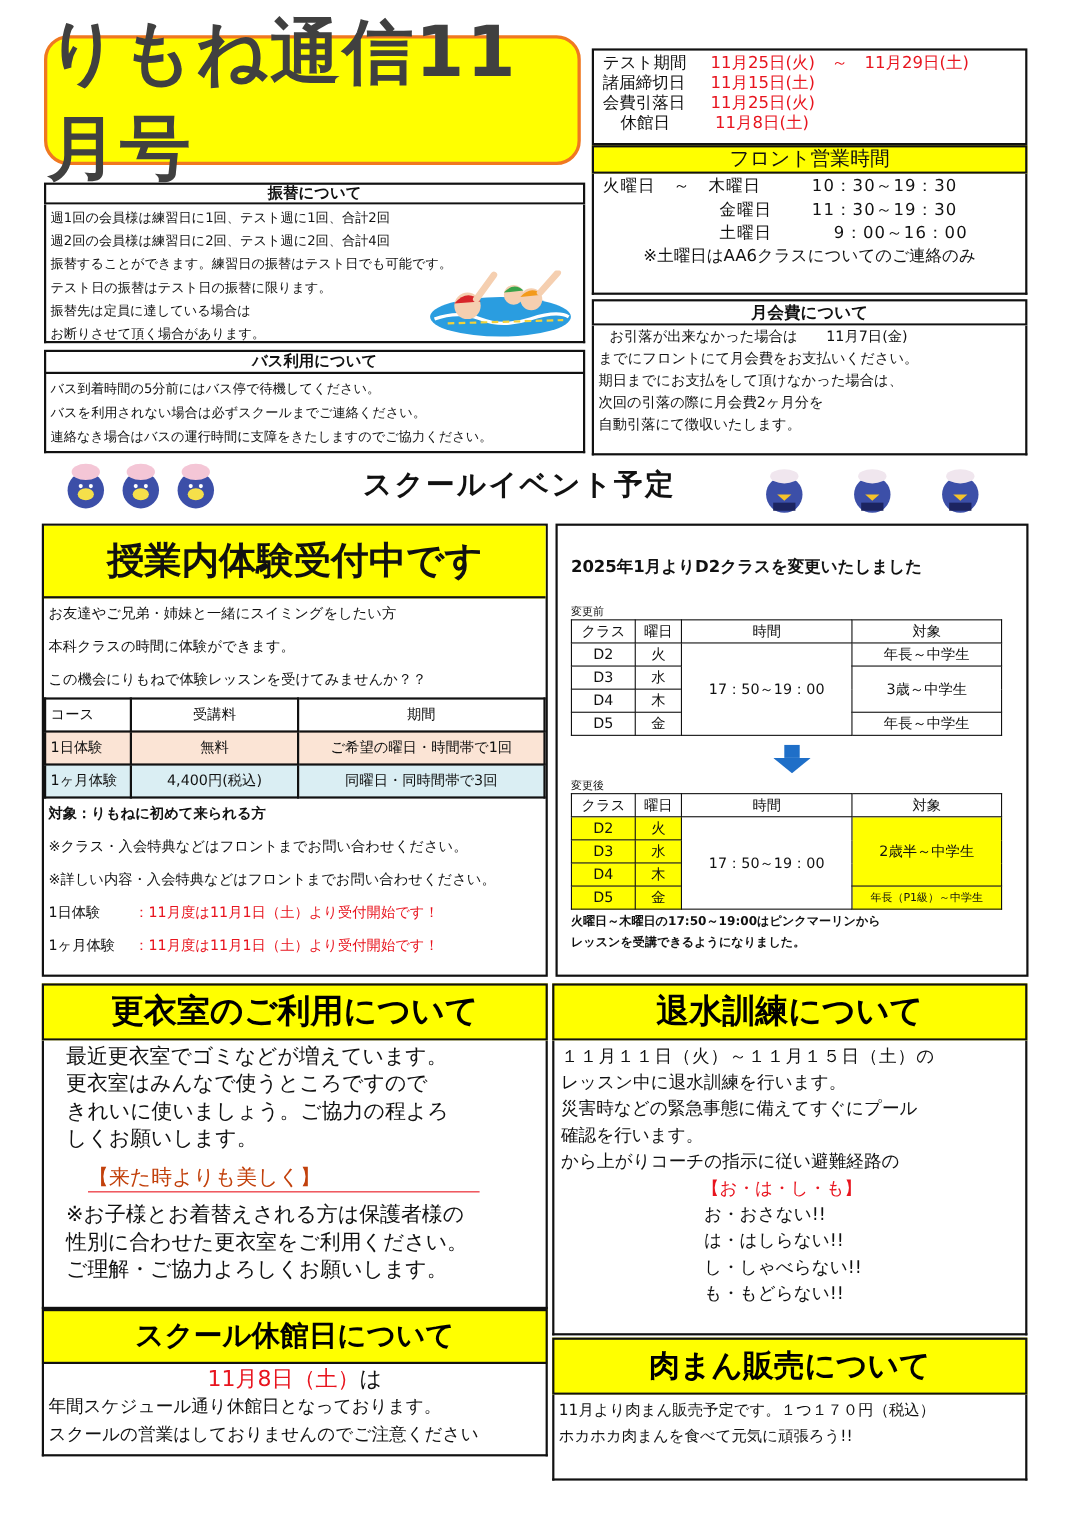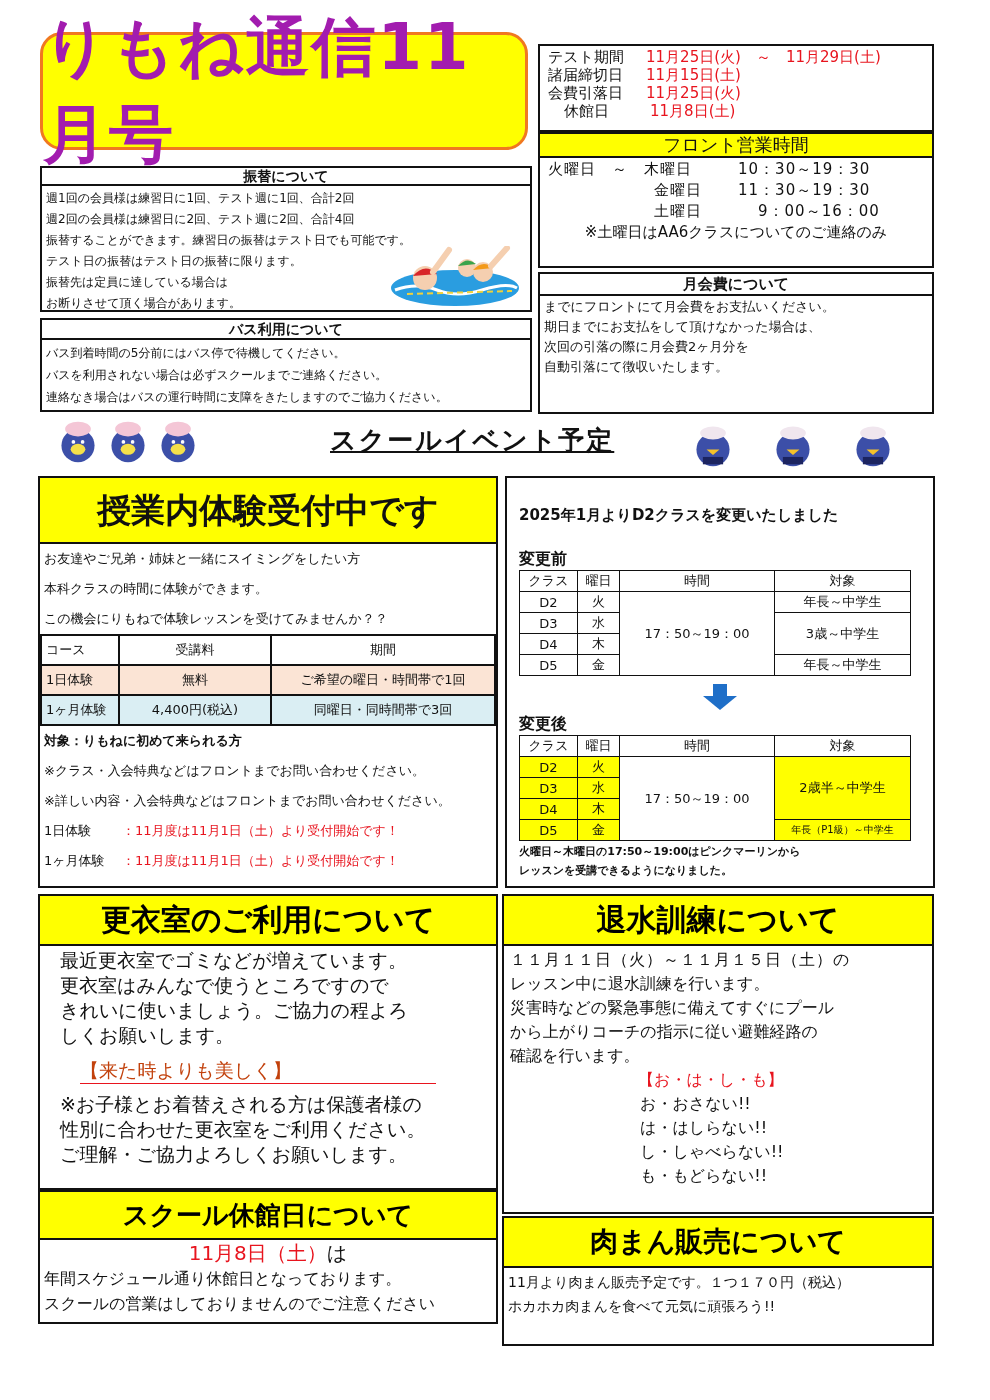--- a/index.html
+++ b/index.html
@@ -1,44 +1,44 @@
 <!DOCTYPE html>
 <html><head>
 <meta charset="utf-8">
 <style>
 *{box-sizing:border-box;margin:0;padding:0;}
 body{width:990px;height:1400px;background:#fff;font-family:"DejaVu Sans","Liberation Sans",sans-serif;color:#111;position:relative;overflow:hidden;}
 .abs{position:absolute;}
 .box{position:absolute;border:2px solid #111;background:#fff;}
-.title-pill{left:40px;top:32px;width:488px;height:118px;background:#ffff00;border:3px solid #f07820;border-radius:22px;display:flex;align-items:center;justify-content:center;font-weight:bold;font-size:64px;letter-spacing:2px;color:#a21caf;}
+.title-pill{left:40px;top:32px;width:488px;height:118px;background:#ffff00;border:3px solid #f07820;border-radius:22px;display:flex;align-items:center;justify-content:center;font-weight:bold;font-size:64px;letter-spacing:2px;color:#404040;}
 .info{left:538px;top:44px;width:396px;height:88px;font-size:15px;line-height:18px;padding:2px 8px;}
 .info .row{display:flex;white-space:nowrap;}
 .info .lbl{width:98px;}
 .info .red{color:#e8141e;}
 .front-hdr{left:538px;top:132px;width:396px;height:26px;background:#ffff00;text-align:center;font-size:18px;line-height:22px;}
 .front-body{left:538px;top:158px;width:396px;height:110px;font-size:15px;padding:1px 8px;line-height:21px;}
 .front-body .r{display:flex;white-space:nowrap;letter-spacing:1px;}
 .front-body .c{text-align:center;}
 .sec-hdr-s{position:absolute;border:2px solid #111;background:#fff;text-align:center;font-weight:bold;font-size:14px;}
 .sec-body{position:absolute;border:2px solid #111;border-top:none;background:#fff;font-size:12px;padding:2px 4px;}
 .sec-body p{line-height:21px;white-space:nowrap;}
 .fee-body p{line-height:20px;white-space:nowrap;font-size:13px;}
-.event-title{left:330px;top:423px;font-size:26px;font-weight:bold;letter-spacing:2px;text-decoration:underline;}
+.event-title{left:330px;top:423px;font-size:26px;font-weight:bold;letter-spacing:2px;}
 .mascot{position:absolute;width:46px;height:46px;}
 .yhdr{position:absolute;background:#ffff00;border:2px solid #111;text-align:center;font-weight:bold;color:#000;}
 .trial{left:38px;top:476px;width:460px;height:412px;border:2px solid #111;background:#fff;}
 .trial .hdr{height:66px;background:#ffff00;border-bottom:2px solid #111;font-size:34px;font-weight:bold;text-align:center;line-height:64px;}
 .trial .line{font-size:13px;padding-left:4px;line-height:30px;white-space:nowrap;}
 .trial table{border-collapse:collapse;width:100%;font-size:13px;}
 .trial td{border:2px solid #111;height:30px;padding:0 4px;}
 .trial .cen{text-align:center;}
 .trial .red{color:#e8141e;}
 .d2{left:505px;top:476px;width:430px;height:412px;border:2px solid #111;background:#fff;padding:8px 12px;}
 .d2 .t{font-size:15px;font-weight:bold;white-space:nowrap;margin-top:20px;}
-.d2 .sub{font-size:16px;font-weight:bold;margin-top:4px;}
+.d2 .sub{font-size:10px;font-weight:normal;margin-top:4px;}
 .ctable{border-collapse:collapse;font-size:13px;width:392px;}
 .ctable td{border:1.5px solid #111;text-align:center;height:21px;padding:0;}
 .ctable .y{background:#ffff00;}
 .note{font-size:11px;font-weight:bold;line-height:22px;white-space:nowrap;}
 .big-body{position:absolute;border:2px solid #111;border-top:none;background:#fff;}
 .locker p{font-size:19px;line-height:25px;white-space:nowrap;}
 .drill p{font-size:16px;line-height:24px;white-space:nowrap;}
 </style>
 </head>
 <body>
@@ -106,20 +106,21 @@
 
 <div class="sec-hdr-s" style="left:40px;top:318px;width:492px;height:22px;line-height:18px;">バス利用について</div>
 <div class="sec-body" style="left:40px;top:340px;width:492px;height:72px;">
   <p style="line-height:22px">バス到着時間の5分前にはバス停で待機してください。</p>
   <p style="line-height:22px">バスを利用されない場合は必ずスクールまでご連絡ください。</p>
   <p style="line-height:22px">連絡なき場合はバスの運行時間に支障をきたしますのでご協力ください。</p>
 </div>
 
 <div class="sec-hdr-s" style="left:538px;top:272px;width:396px;height:24px;line-height:20px;font-size:15px;">月会費について</div>
 <div class="sec-body fee-body" style="left:538px;top:296px;width:396px;height:118px;padding-top:1px;">
+  <p style="padding-left:10px">お引落が出来なかった場合は　　11月7日(金)</p>
   <p>までにフロントにて月会費をお支払いください。</p>
   <p>期日までにお支払をして頂けなかった場合は、</p>
   <p>次回の引落の際に月会費2ヶ月分を</p>
   <p>自動引落にて徴収いたします。</p>
 </div>
 
 <svg class="mascot" style="left:55px;top:418px;" viewBox="0 0 46 50">
     <ellipse cx="23" cy="30" rx="18" ry="18" fill="#3c4fa8"></ellipse>
     <ellipse cx="23" cy="12" rx="14" ry="8" fill="#f4c6d6"></ellipse>
     <ellipse cx="23" cy="34" rx="8" ry="6" fill="#f5e04a"></ellipse>
@@ -279,22 +280,22 @@
   <p style="text-align:center;font-size:20px;line-height:26px;"><span style="color:#e8141e">11月8日（土）</span><span>は</span></p>
   <p style="font-size:16px;line-height:25px;white-space:nowrap">年間スケジュール通り休館日となっております。</p>
   <p style="font-size:16px;line-height:25px;white-space:nowrap">スクールの営業はしておりませんのでご注意ください</p>
 </div>
 
 <div class="yhdr" style="left:502px;top:894px;width:432px;height:52px;font-size:30px;line-height:48px;">退水訓練について</div>
 <div class="big-body drill" style="left:502px;top:946px;width:432px;height:268px;padding:2px 6px;">
   <p style="letter-spacing:1px">１１月１１日（火）～１１月１５日（土）の</p>
   <p>レッスン中に退水訓練を行います。</p>
   <p>災害時などの緊急事態に備えてすぐにプール</p>
+  <p>確認を行います。</p>
   <p>から上がりコーチの指示に従い避難経路の</p>
-  <p>確認を行います。</p>
   <p style="color:#e8141e;padding-left:128px">【お・は・し・も】</p>
   <p style="padding-left:130px">お・おさない!!</p>
   <p style="padding-left:130px">は・はしらない!!</p>
   <p style="padding-left:130px">し・しゃべらない!!</p>
   <p style="padding-left:130px">も・もどらない!!</p>
 </div>
 
 <div class="yhdr" style="left:502px;top:1216px;width:432px;height:52px;font-size:28px;line-height:48px;">肉まん販売について</div>
 <div class="big-body" style="left:502px;top:1268px;width:432px;height:78px;padding:2px 4px;">
   <p style="font-size:14px;line-height:24px;white-space:nowrap">11月より肉まん販売予定です。１つ１７０円（税込）</p>

